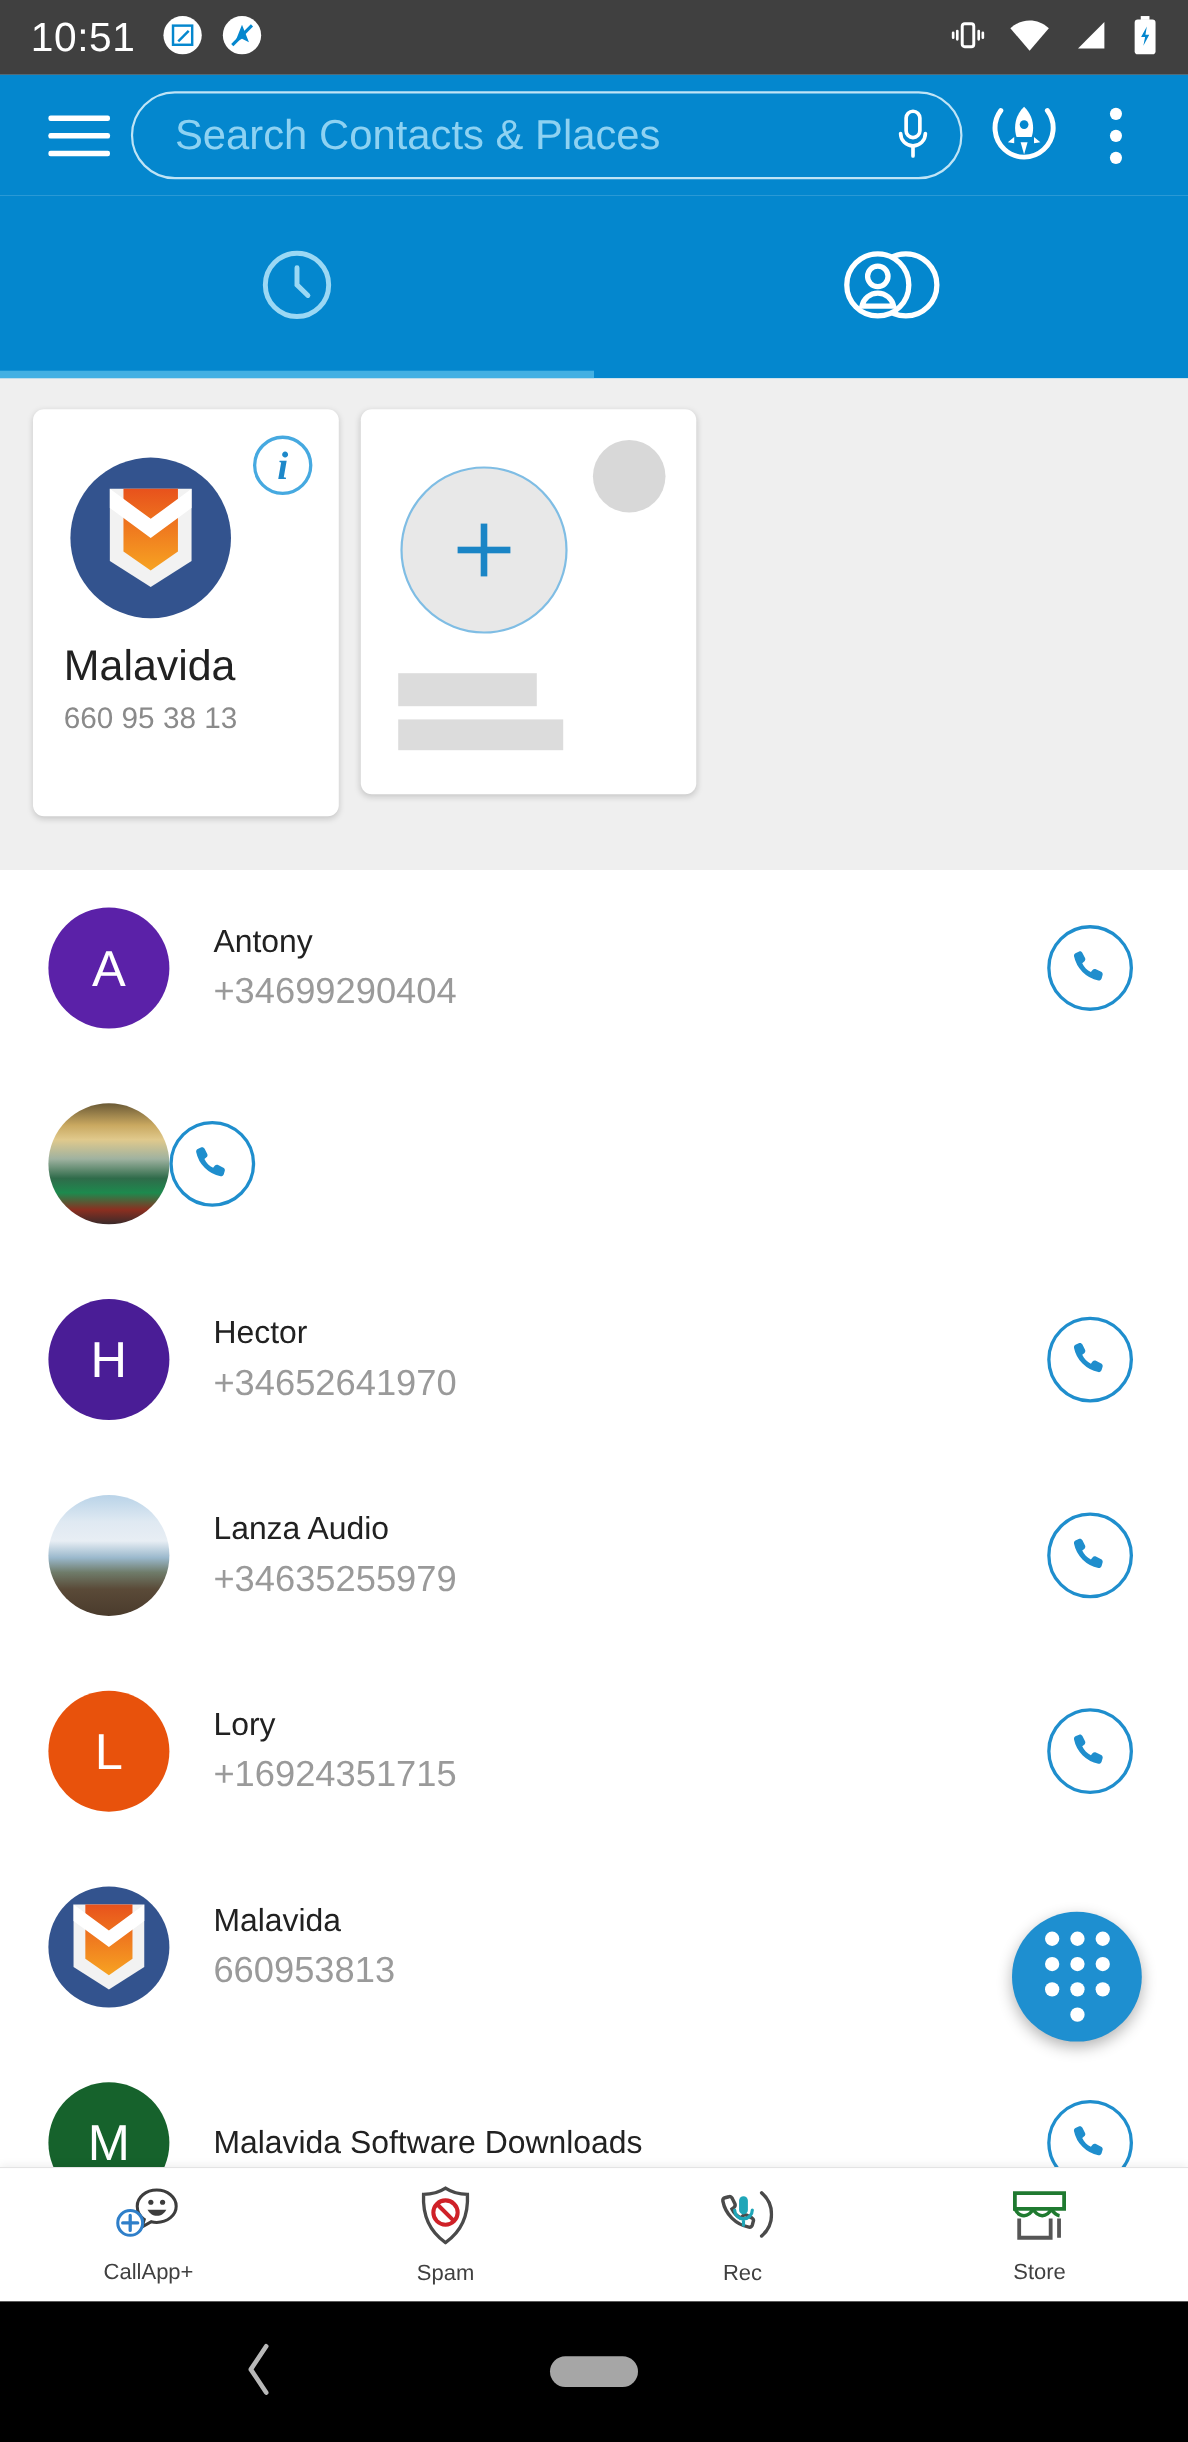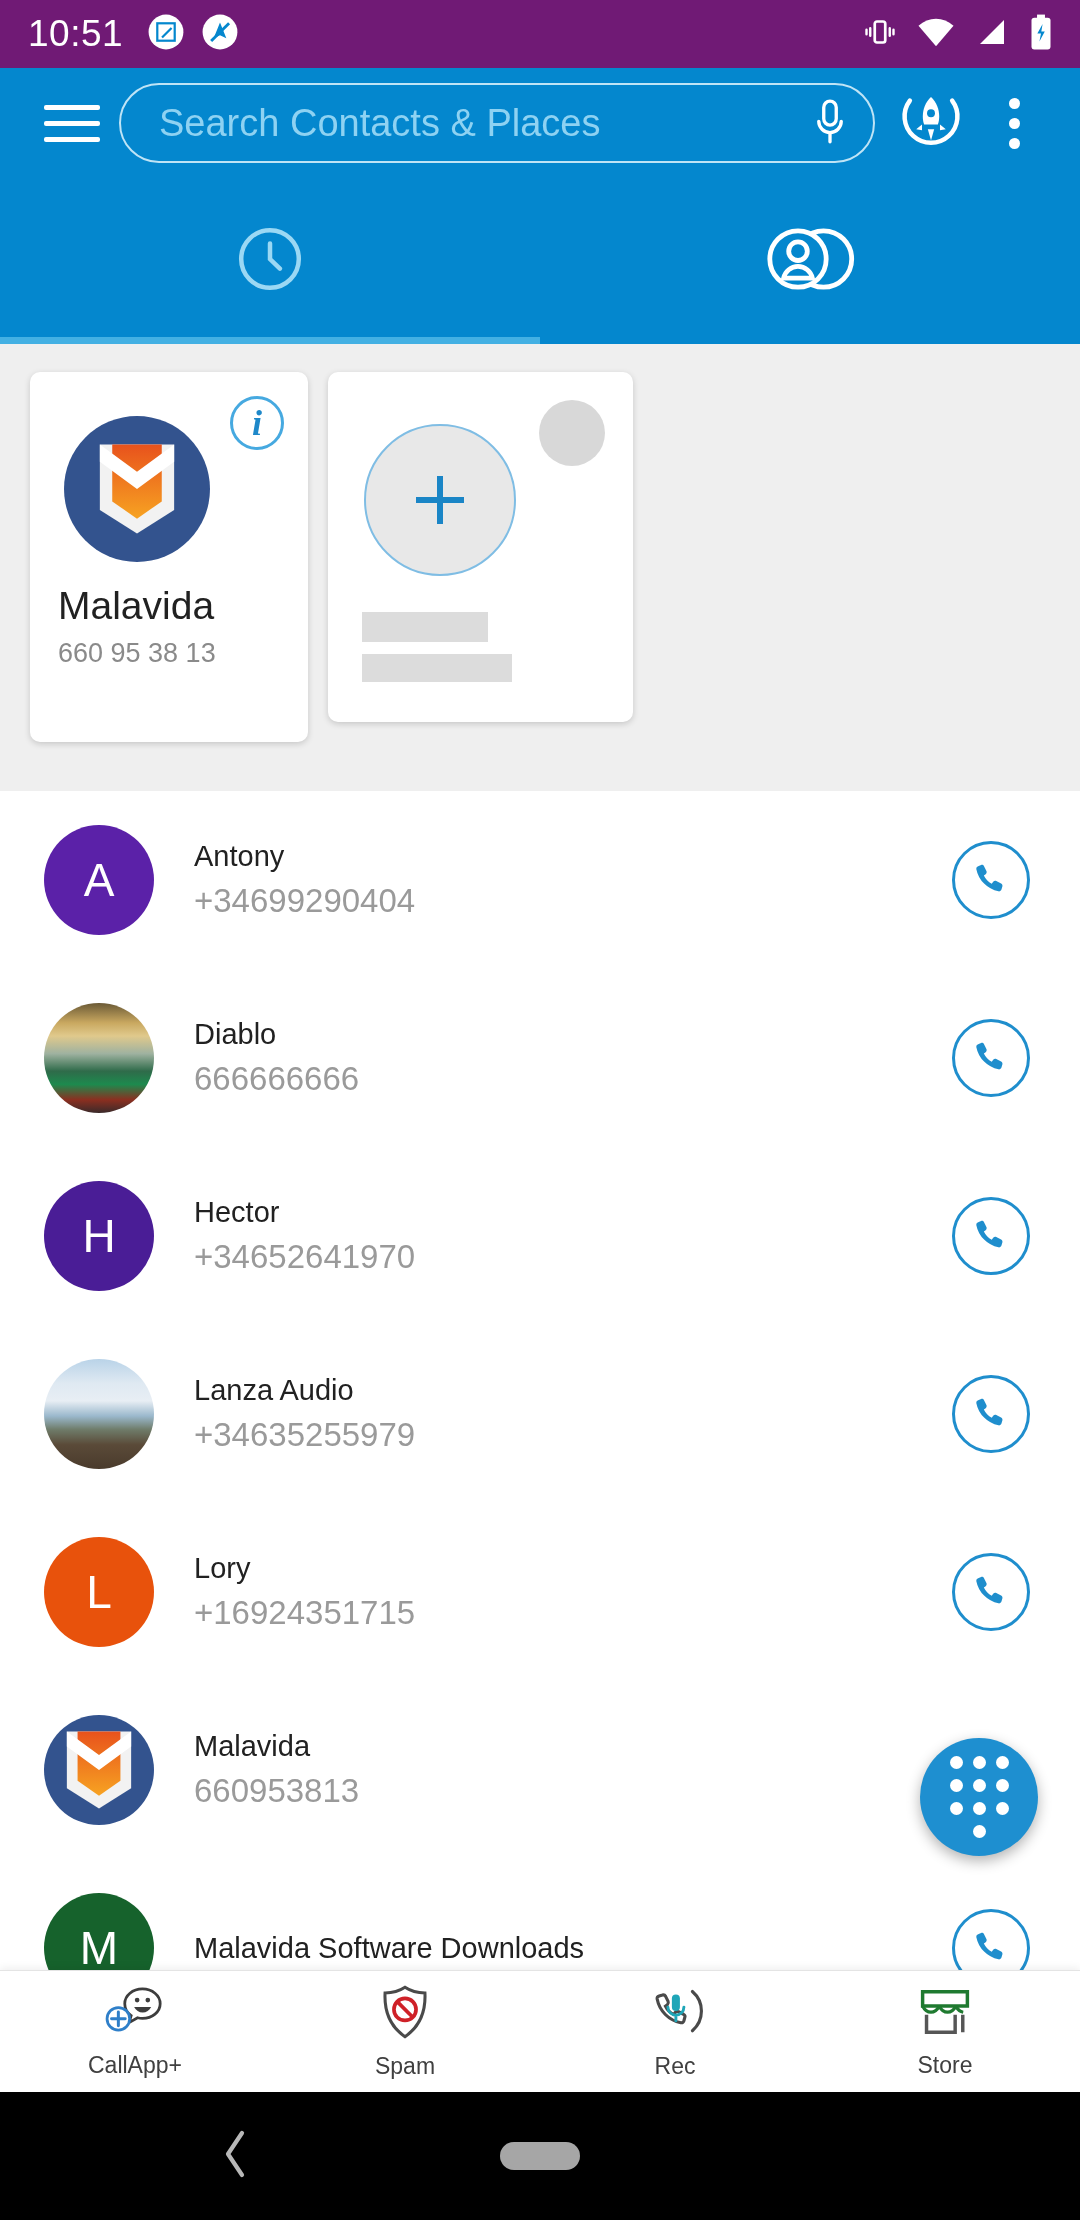--- a/index.html
+++ b/index.html
@@ -7,21 +7,21 @@
     width: 1080px; height: 2220px;
     background: #ffffff;
     font-family: "Liberation Sans", sans-serif;
     overflow: hidden;
   }
   #app { position: relative; width: 1080px; height: 2220px; background: #fff; }
 
   
   .statusbar {
     position: absolute; top: 0; left: 0; width: 1080px; height: 68px;
-    background: #701a75; display: flex; align-items: center;
+    background: #404040; display: flex; align-items: center;
     padding: 0 26px 0 28px; color: #fff;
   }
   .sb-time { font-size: 37px; letter-spacing: .5px; font-weight: 400; }
   .sb-left-icons { display: flex; align-items: center; gap: 16px; margin-left: 24px; }
   .sb-spacer { flex: 1; }
   .sb-right-icons { display: flex; align-items: center; gap: 18px; }
 
   
   .appbar {
     position: absolute; top: 68px; left: 0; width: 1080px; height: 110px;
@@ -109,21 +109,21 @@
   .dialgrid { display: grid; grid-template-columns: repeat(3, 13px); gap: 10px; justify-items: center; }
   .dialgrid i { width: 13px; height: 13px; border-radius: 50%; background: #fff; display: block; }
   .dialgrid i.last { grid-column: 2; }
 
   
   .bottomnav { position: absolute; top: 1970px; left: 0; width: 1080px; height: 122px;
     background: #fff; border-top: 1px solid #e4e4e4; display: flex; z-index: 30;
     box-shadow: 0 -2px 8px rgba(0,0,0,.07); }
   .navitem { flex: 1; display: flex; flex-direction: column; align-items: center;
     justify-content: center; gap: 8px; }
-  .navlabel { font-size: 23px; color: #404040; }
+  .navlabel { font-size: 20px; color: #404040; }
 
   
   .sysnav { position: absolute; top: 2092px; left: 0; width: 1080px; height: 128px;
     background: #000; display: flex; align-items: center; }
   .sys-back { position: absolute; left: 215px; }
   .sys-home { position: absolute; left: 50%; transform: translateX(-50%);
     width: 80px; height: 28px; background: #a6a6a6; border-radius: 14px; }
 </style>
 </head>
 <body>
@@ -274,24 +274,20 @@
       </div>
       <div class="call-btn">
         <svg width="44" height="44" viewBox="0 0 24 24">
             <path d="M6.6 3.8c.6-.2 1.3.1 1.6.7l1.3 2.6c.3.6.1 1.3-.4 1.7l-1 .8c.9 2 2.4 3.5 4.3 4.4l.8-1c.4-.5 1.1-.7 1.7-.4l2.6 1.3c.6.3.9 1 .7 1.6l-.5 1.7c-.2.7-.9 1.1-1.6 1A15.5 15.5 0 0 1 4 6.1c-.1-.7.3-1.4 1-1.6z" fill="#1f8ecd"></path>
           </svg>
       </div>
     </div>
 
     <div class="row">
       <div class="avatar ph-diablo"></div>
-      <div class="row-text">
-        <div class="row-name">Diablo</div>
-        <div class="row-phone">666666666</div>
-      </div>
       <div class="call-btn">
         <svg width="44" height="44" viewBox="0 0 24 24">
             <path d="M6.6 3.8c.6-.2 1.3.1 1.6.7l1.3 2.6c.3.6.1 1.3-.4 1.7l-1 .8c.9 2 2.4 3.5 4.3 4.4l.8-1c.4-.5 1.1-.7 1.7-.4l2.6 1.3c.6.3.9 1 .7 1.6l-.5 1.7c-.2.7-.9 1.1-1.6 1A15.5 15.5 0 0 1 4 6.1c-.1-.7.3-1.4 1-1.6z" fill="#1f8ecd"></path>
           </svg>
       </div>
     </div>
 
     <div class="row">
       <div class="avatar" style="background:#4a1d96">
         <span>H</span>

